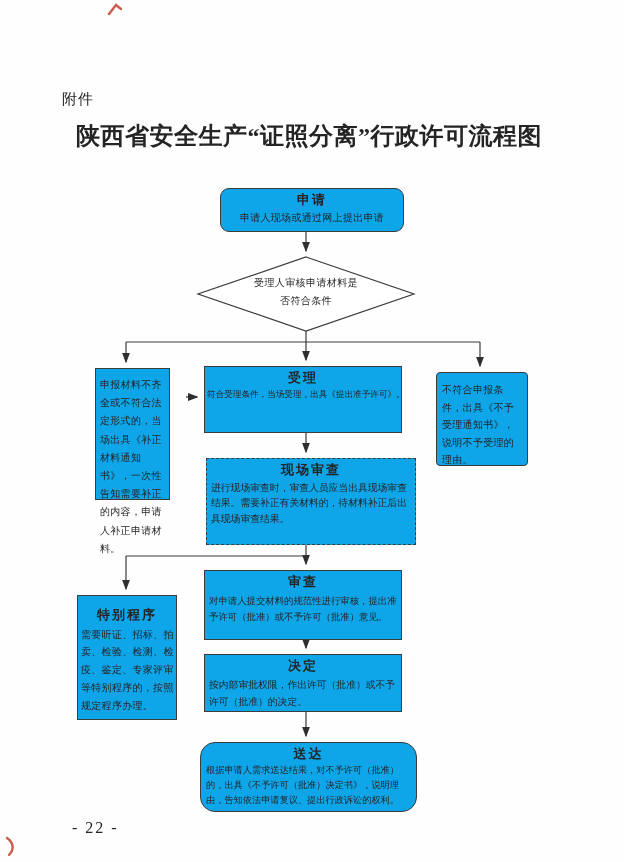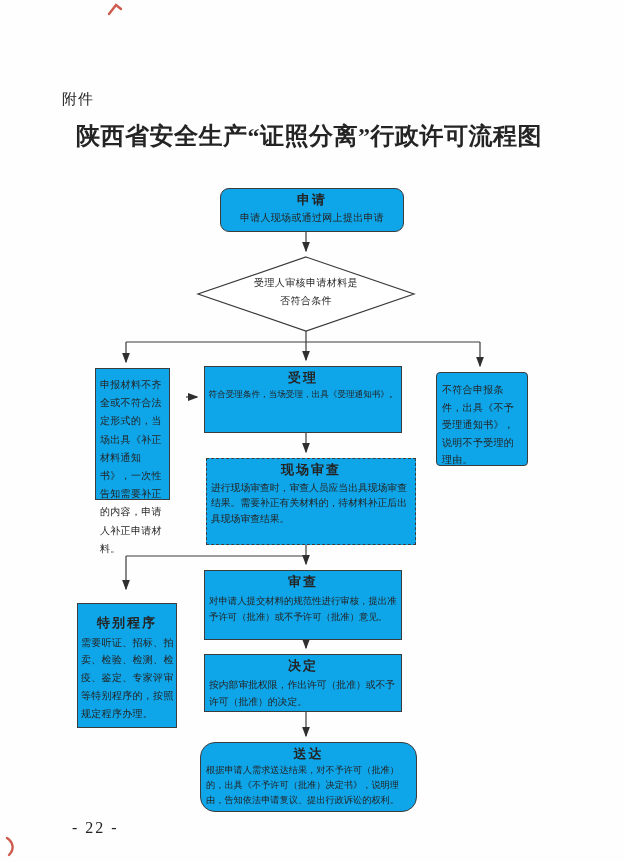--- a/index.html
+++ b/index.html
@@ -46,21 +46,21 @@
 
   #node-reject     { left:436px; top:372px; width:92px;  height:94px; border-radius:4px; }
   #node-reject .b  { padding:8px 3px 0 5px; line-height:1.75; }
 
   #node-onsite     { left:206px; top:458px; width:210px; height:87px; border-style:dashed; border-width:1.3px; }
   #node-onsite .b  { font-size:9.8px; letter-spacing:0; padding:1px 4px; line-height:1.6; }
 
   #node-review     { left:204px; top:570px; width:198px; height:70px; }
   #node-review .b  { font-size:9.4px; letter-spacing:0; padding:2px 4px; line-height:1.75; }
 
-  #node-special    { left:77px;  top:595px; width:100px; height:125px;margin-top:8px; }
+  #node-special    { left:77px;  top:595px; width:100px; height:125px; }
   #node-special .t { padding-top:10px; }
   #node-special .b { padding:2px 2px 0 3px; line-height:1.78; }
 
   #node-decide     { left:204px; top:654px; width:198px; height:58px; }
   #node-decide .b  { font-size:9.8px; letter-spacing:0; padding:1px 4px; line-height:1.75; }
 
   #node-deliver    { left:200px; top:742px; width:217px; height:70px; border-radius:15px; }
   #node-deliver .b { font-size:9.2px; letter-spacing:0; padding:0 5px; line-height:1.68; }
 
   .stamp { position:absolute; opacity:0.9; }
@@ -105,21 +105,21 @@
   </div>
 
   <div id="decision-text">受理人审核申请材料是否符合条件</div>
 
   <div class="node" id="node-supplement">
     <div class="b">申报材料不齐全或不符合法定形式的，当场出具《补正材料通知书》，一次性告知需要补正的内容，申请人补正申请材料。</div>
   </div>
 
   <div class="node" id="node-accept">
     <div class="t">受理</div>
-    <div class="b">符合受理条件，当场受理，出具《受理通知书》。</div>
+    <div class="b">符合受理条件，当场受理，出具《提出准予许可》。</div>
   </div>
 
   <div class="node" id="node-reject">
     <div class="b">不符合申报条件，出具《不予受理通知书》，说明不予受理的理由。</div>
   </div>
 
   <div class="node" id="node-onsite">
     <div class="t">现场审查</div>
     <div class="b">进行现场审查时，审查人员应当出具现场审查结果。需要补正有关材料的，待材料补正后出具现场审查结果。</div>
   </div>

